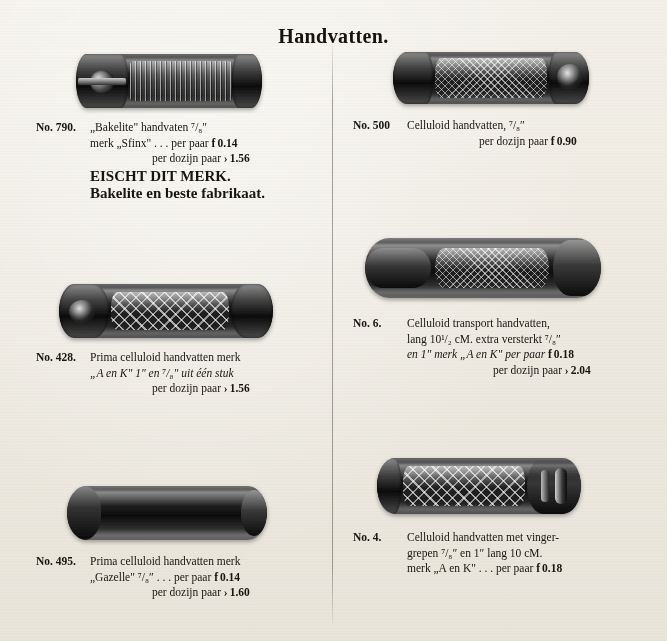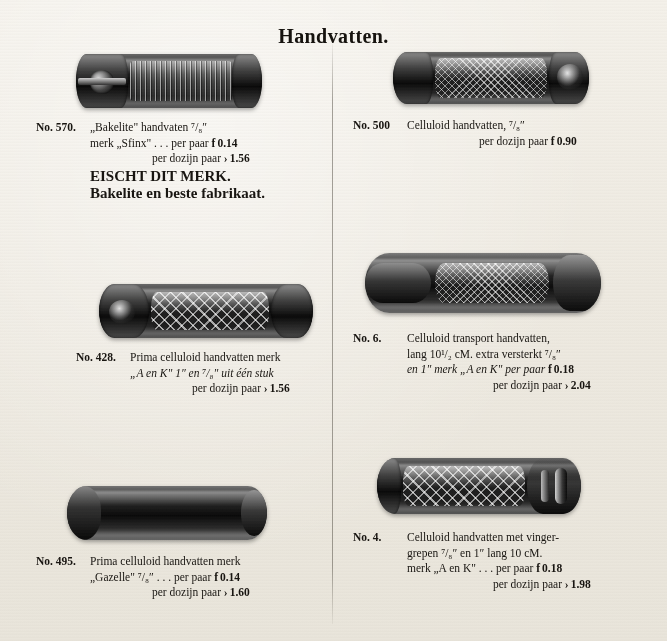--- a/index.html
+++ b/index.html
@@ -168,38 +168,38 @@
           <div class="sheen2"></div>
           <div class="ribs" style="left:54px;top:7px;right:30px;bottom:7px;"></div>
           <div class="ferrule" style="left:0;width:52px;"></div>
           <div class="ferrule" style="right:0;width:30px;"></div>
           <div class="cap-hole" style="left:14px;top:16px;width:24px;height:24px;"></div>
           <div style="position:absolute;left:2px;top:24px;width:48px;height:7px;background:linear-gradient(180deg,#cfcabd,#3a3630);border-radius:2px;"></div>
         </div>
       </div>
       <div class="txt" style="left:36px;top:72px;width:290px;">
         <span class="row">
-          <span class="no">No. 570.</span><span class="body">
+          <span class="no">No. 790.</span><span class="body">
             <span class="line">„Bakelite" handvaten ⁷/₈″</span>
             <span class="line">
               <span>merk „Sfinx" .  .  .  per paar</span>
               <span class="cur">f</span><span class="price">0.14</span>
             </span>
             <span class="line" style="padding-left:62px;">
               <span>per dozijn paar</span>
               <span class="cur">›</span><span class="price">1.56</span>
             </span>
             <span class="note">EISCHT DIT MERK.</span>
             <span class="note">Bakelite en beste fabrikaat.</span>
           </span>
         </span>
       </div>
     </div>
 
-    <div class="entry" style="top:238px;margin-left:40px;">
+    <div class="entry" style="top:238px;">
       <div class="fig" style="width:218px;height:66px;">
         <div class="grip" style="position:absolute;left:2px;top:6px;width:214px;height:54px;border-radius:16px/28px;">
           <div class="sheen"></div>
           <div class="sheen2"></div>
           <div class="knurl coarse" style="left:52px;top:8px;right:44px;bottom:8px;"></div>
           <div class="ferrule" style="left:0;width:50px;border-radius:16px/28px;"></div>
           <div class="ferrule" style="right:0;width:42px;border-radius:16px/28px;"></div>
           <div style="position:absolute;left:10px;top:16px;width:26px;height:24px;border-radius:50%;background:radial-gradient(ellipse at 40% 35%,#ddd9ce,#55504648 55%,#100f0c 100%);"></div>
         </div>
       </div>
@@ -265,21 +265,21 @@
             <span class="line">Celluloid handvatten, ⁷/₈″</span>
             <span class="line" style="padding-left:72px;">
               <span>per dozijn paar</span>
               <span class="cur">f</span><span class="price">0.90</span>
             </span>
           </span>
         </span>
       </div>
     </div>
 
-    <div class="entry" style="top:205px;">
+    <div class="entry" style="top:190px;">
       <div class="fig" style="width:240px;height:76px;margin-left:30px;">
         <div class="grip" style="position:absolute;left:2px;top:8px;width:236px;height:60px;border-radius:26px/32px;
              background:linear-gradient(180deg,#837d70 0%,#454038 16%,#16140f 56%,#3a362e 82%,#6d685d 100%);">
           <div class="sheen"></div>
           <div class="sheen2"></div>
           <div class="knurl" style="left:70px;top:10px;right:52px;bottom:10px;border-radius:10px/20px;"></div>
           <div style="position:absolute;left:0;top:10px;bottom:10px;width:66px;background:linear-gradient(180deg,#938d7e,#3f3b33 45%,#141210);border-radius:22px/24px;"></div>
           <div style="position:absolute;right:0;top:2px;bottom:2px;width:48px;background:linear-gradient(180deg,#9a9486,#433e36 45%,#15130f);border-radius:18px/30px;"></div>
         </div>
       </div>
@@ -315,23 +315,19 @@
       </div>
       <div class="txt" style="left:20px;top:80px;width:310px;">
         <span class="row">
           <span class="no">No.  4.</span><span class="body">
             <span class="line">Celluloid handvatten met vinger-</span>
             <span class="line">grepen ⁷/₈″ en 1″ lang 10 cM.</span>
             <span class="line">
               <span>merk „A en K" .  .  .  per paar</span>
               <span class="cur">f</span><span class="price">0.18</span>
             </span>
-            <span class="line" style="padding-left:86px;">
-              <span>per dozijn paar</span>
-              <span class="cur">›</span><span class="price">1.98</span>
-            </span>
           </span>
         </span>
       </div>
     </div>
 
   </div>
 </div>
 
 </body></html>

